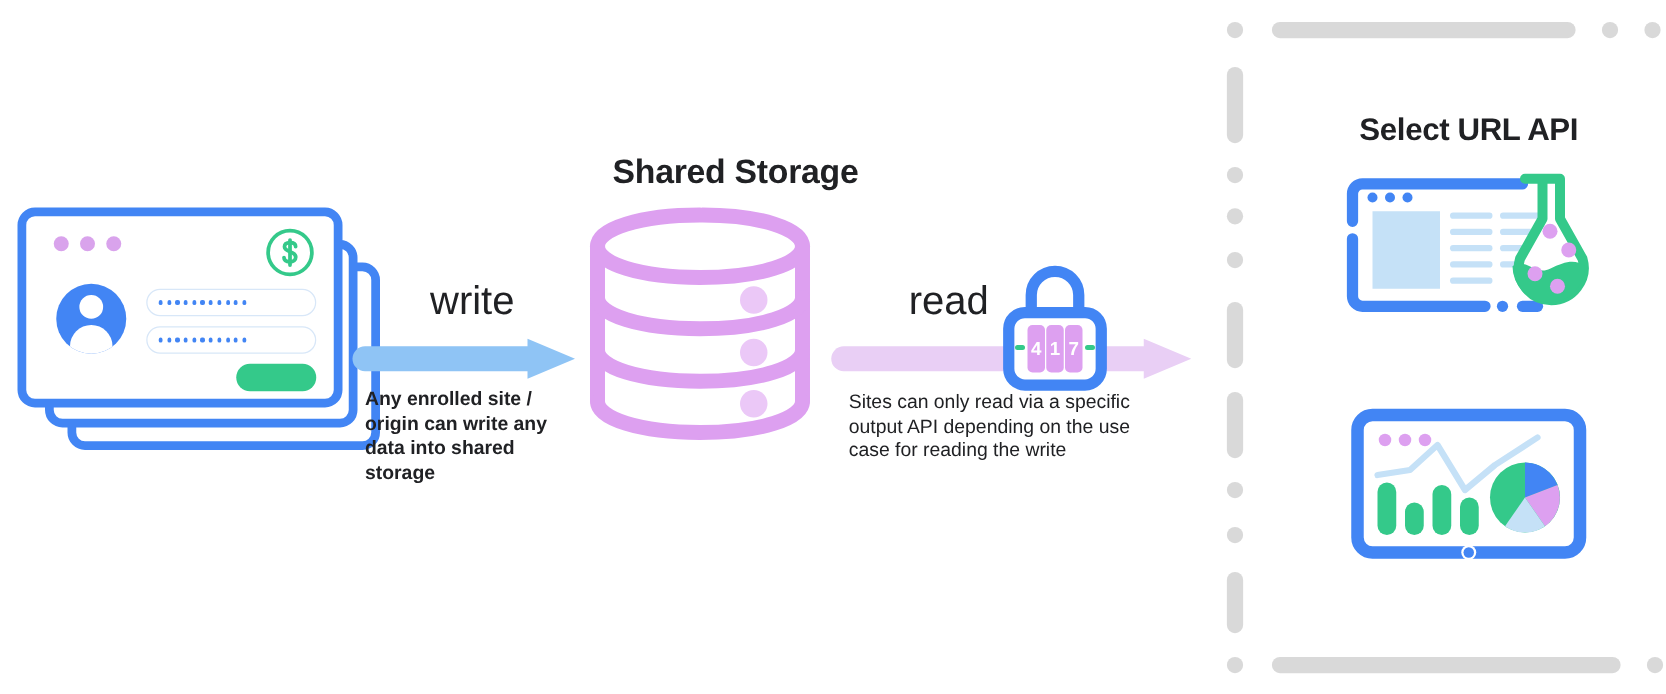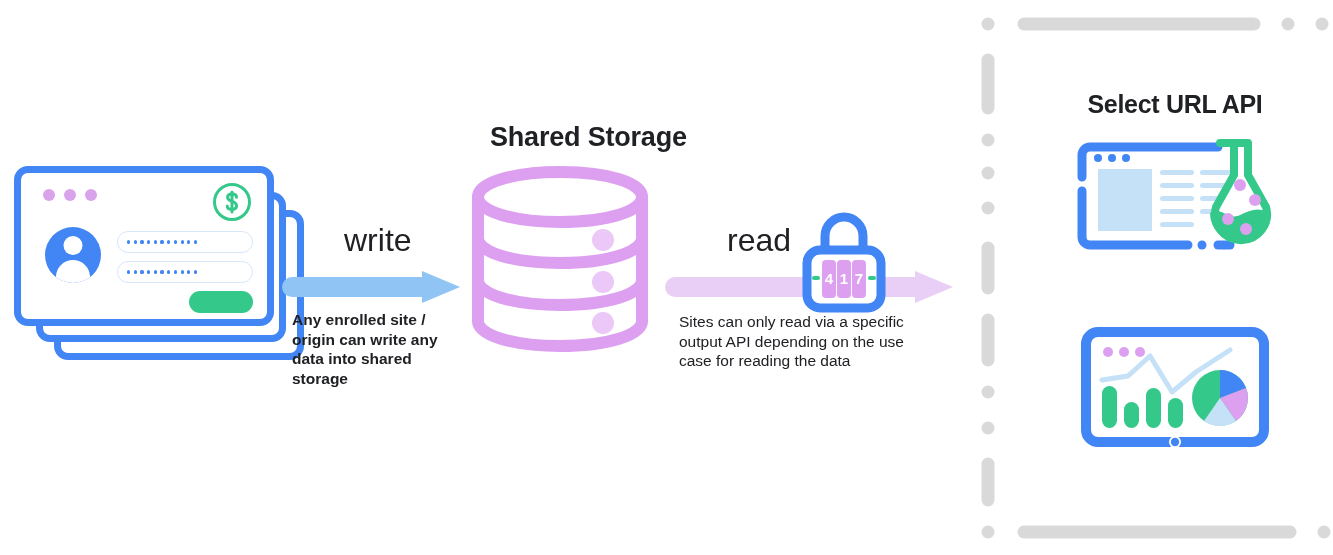--- a/index.html
+++ b/index.html
@@ -223,21 +223,21 @@
       <g fill="#ffffff" font-family="'Liberation Sans',sans-serif" font-size="15" font-weight="bold" text-anchor="middle">
         <text x="30" y="76">4</text>
         <text x="45" y="76">1</text>
         <text x="60" y="76">7</text>
       </g>
 
       <rect x="13" y="68" width="8" height="4" rx="2" fill="#34C98A"></rect>
       <rect x="69" y="68" width="8" height="4" rx="2" fill="#34C98A"></rect>
     </svg>
 
-    <div class="caption read-cap">Sites can only read via a specific output API depending on the use case for reading the data</div>
+    <div class="caption read-cap">Sites can only read via a specific output API depending on the use case for reading the write</div>
   </div>
 
   <div id="api-panel">
 
     <svg class="panel-border" width="406" height="540" viewBox="0 0 406 540">
       <g stroke="#D9D9D9" stroke-width="13" stroke-linecap="round" fill="none">
 
         <path d="M16 16 L16 16"></path>
         <path d="M52 16 L282 16"></path>
         <path d="M316 16 L316 16"></path>

